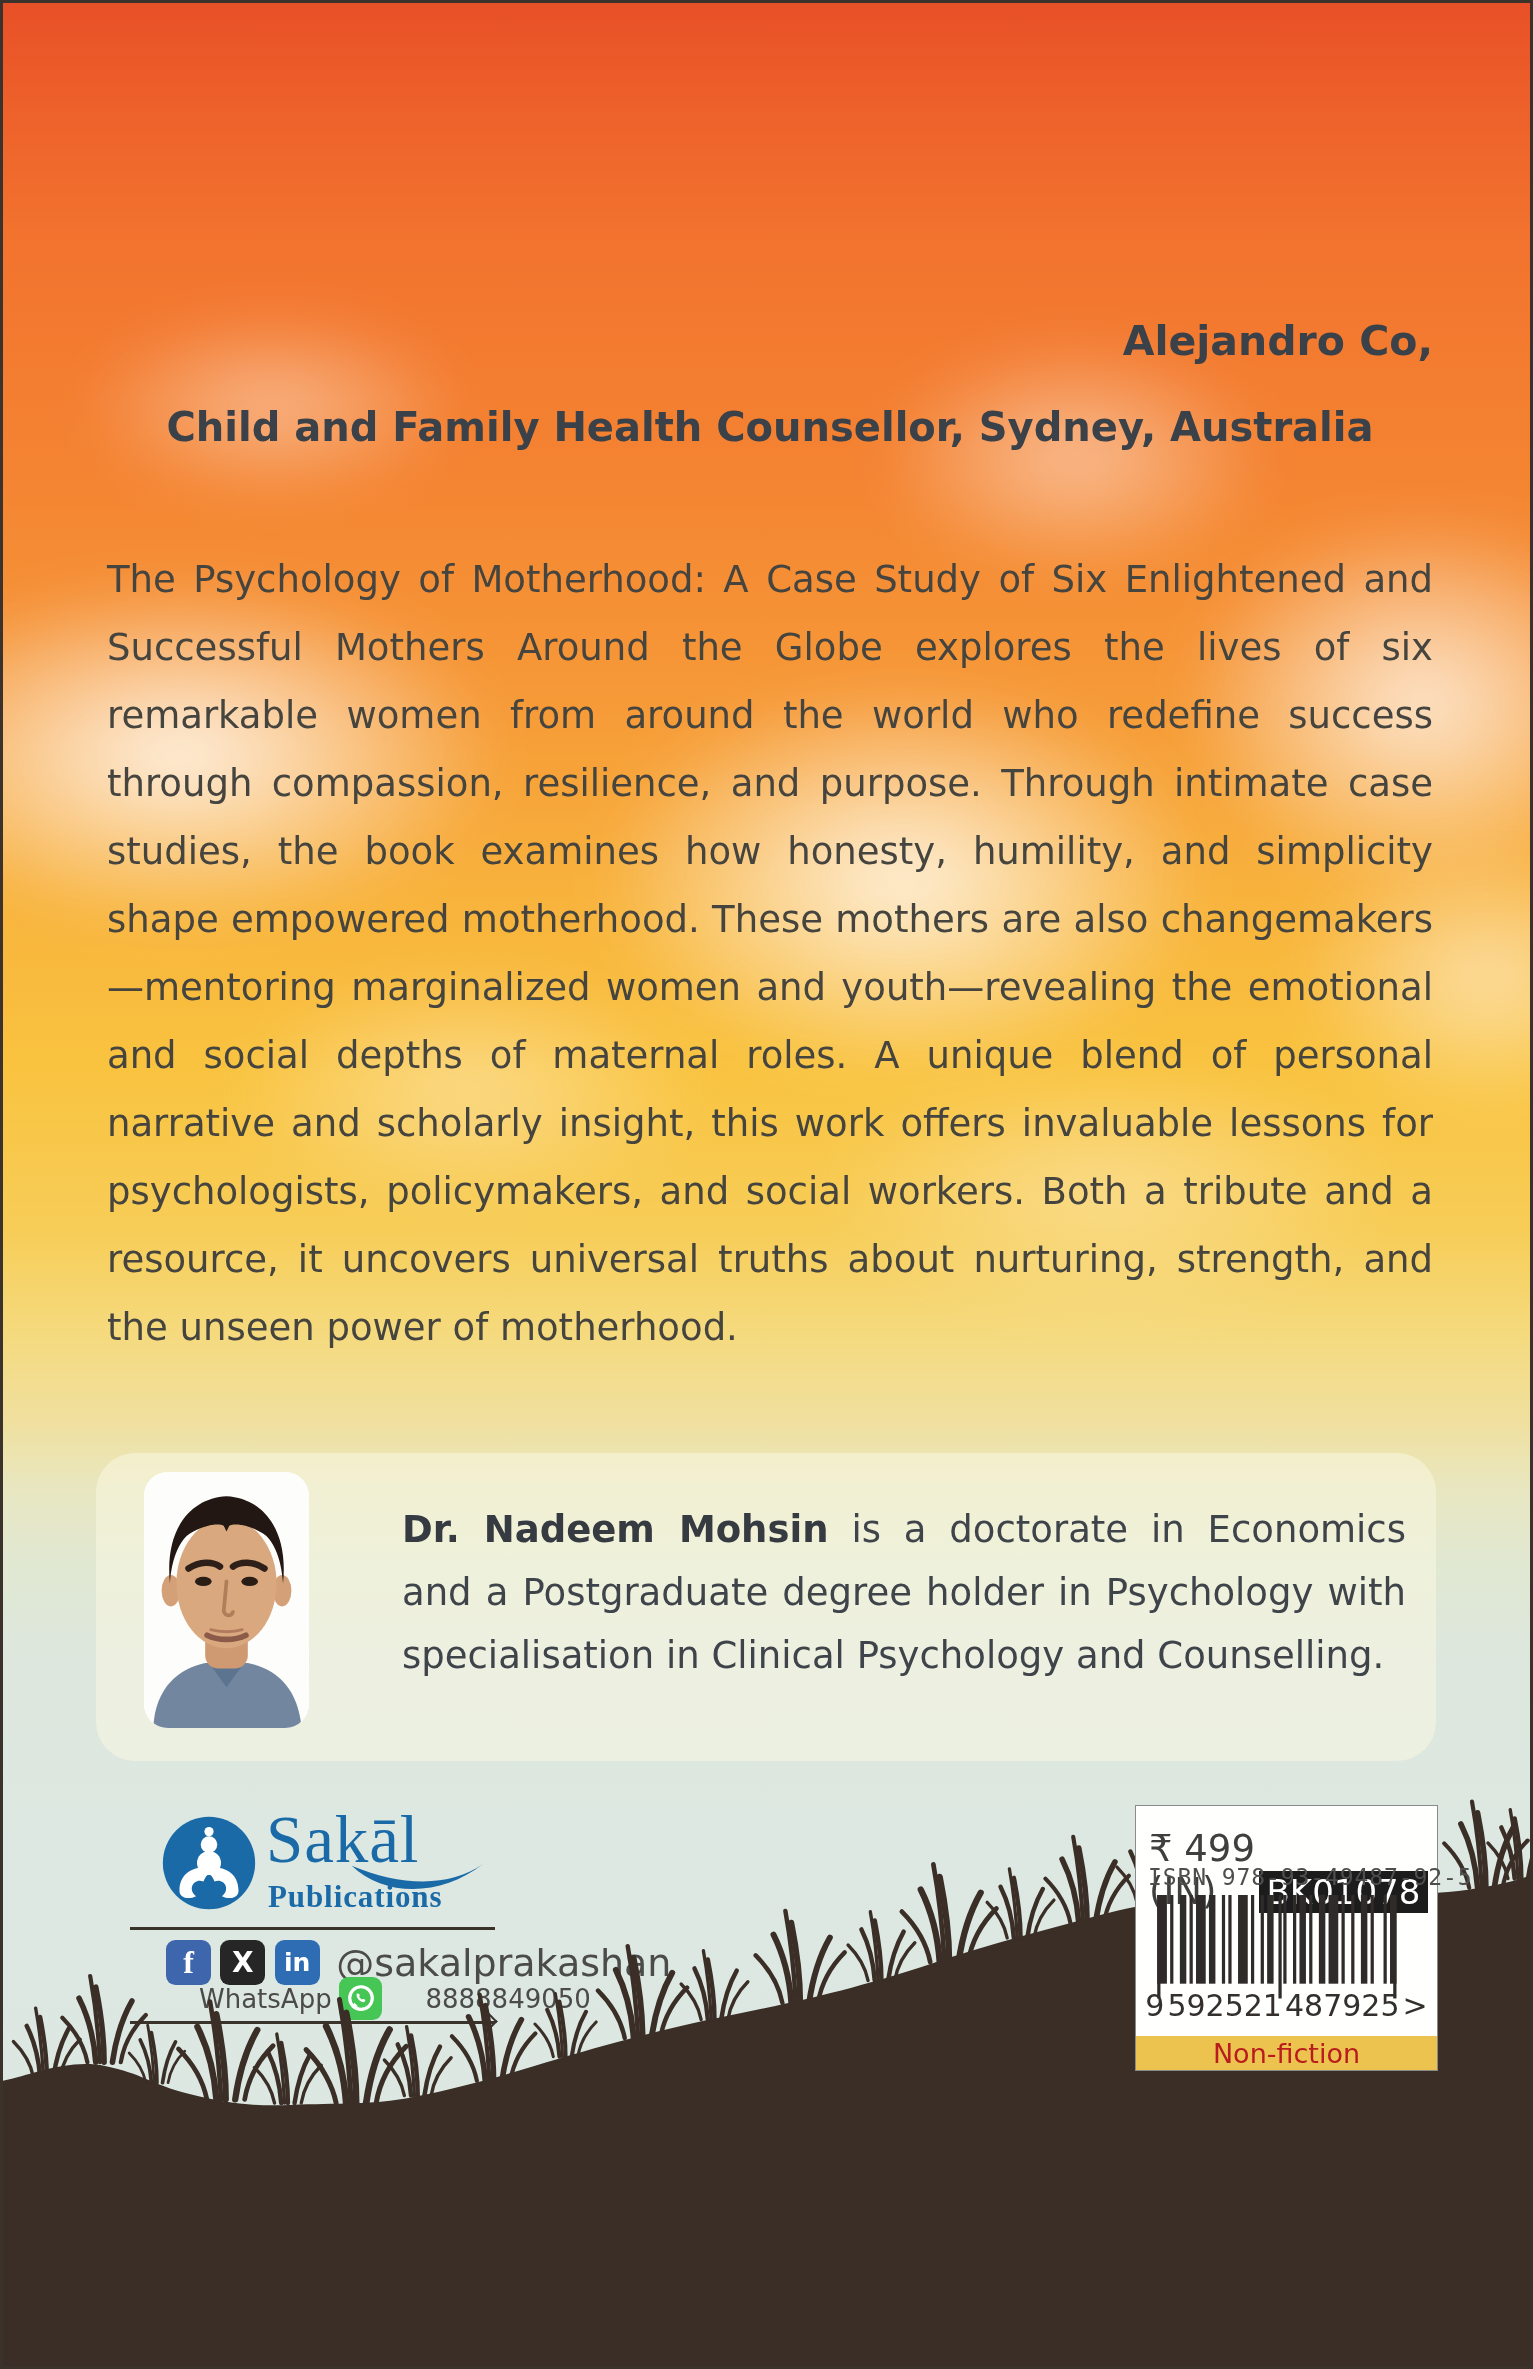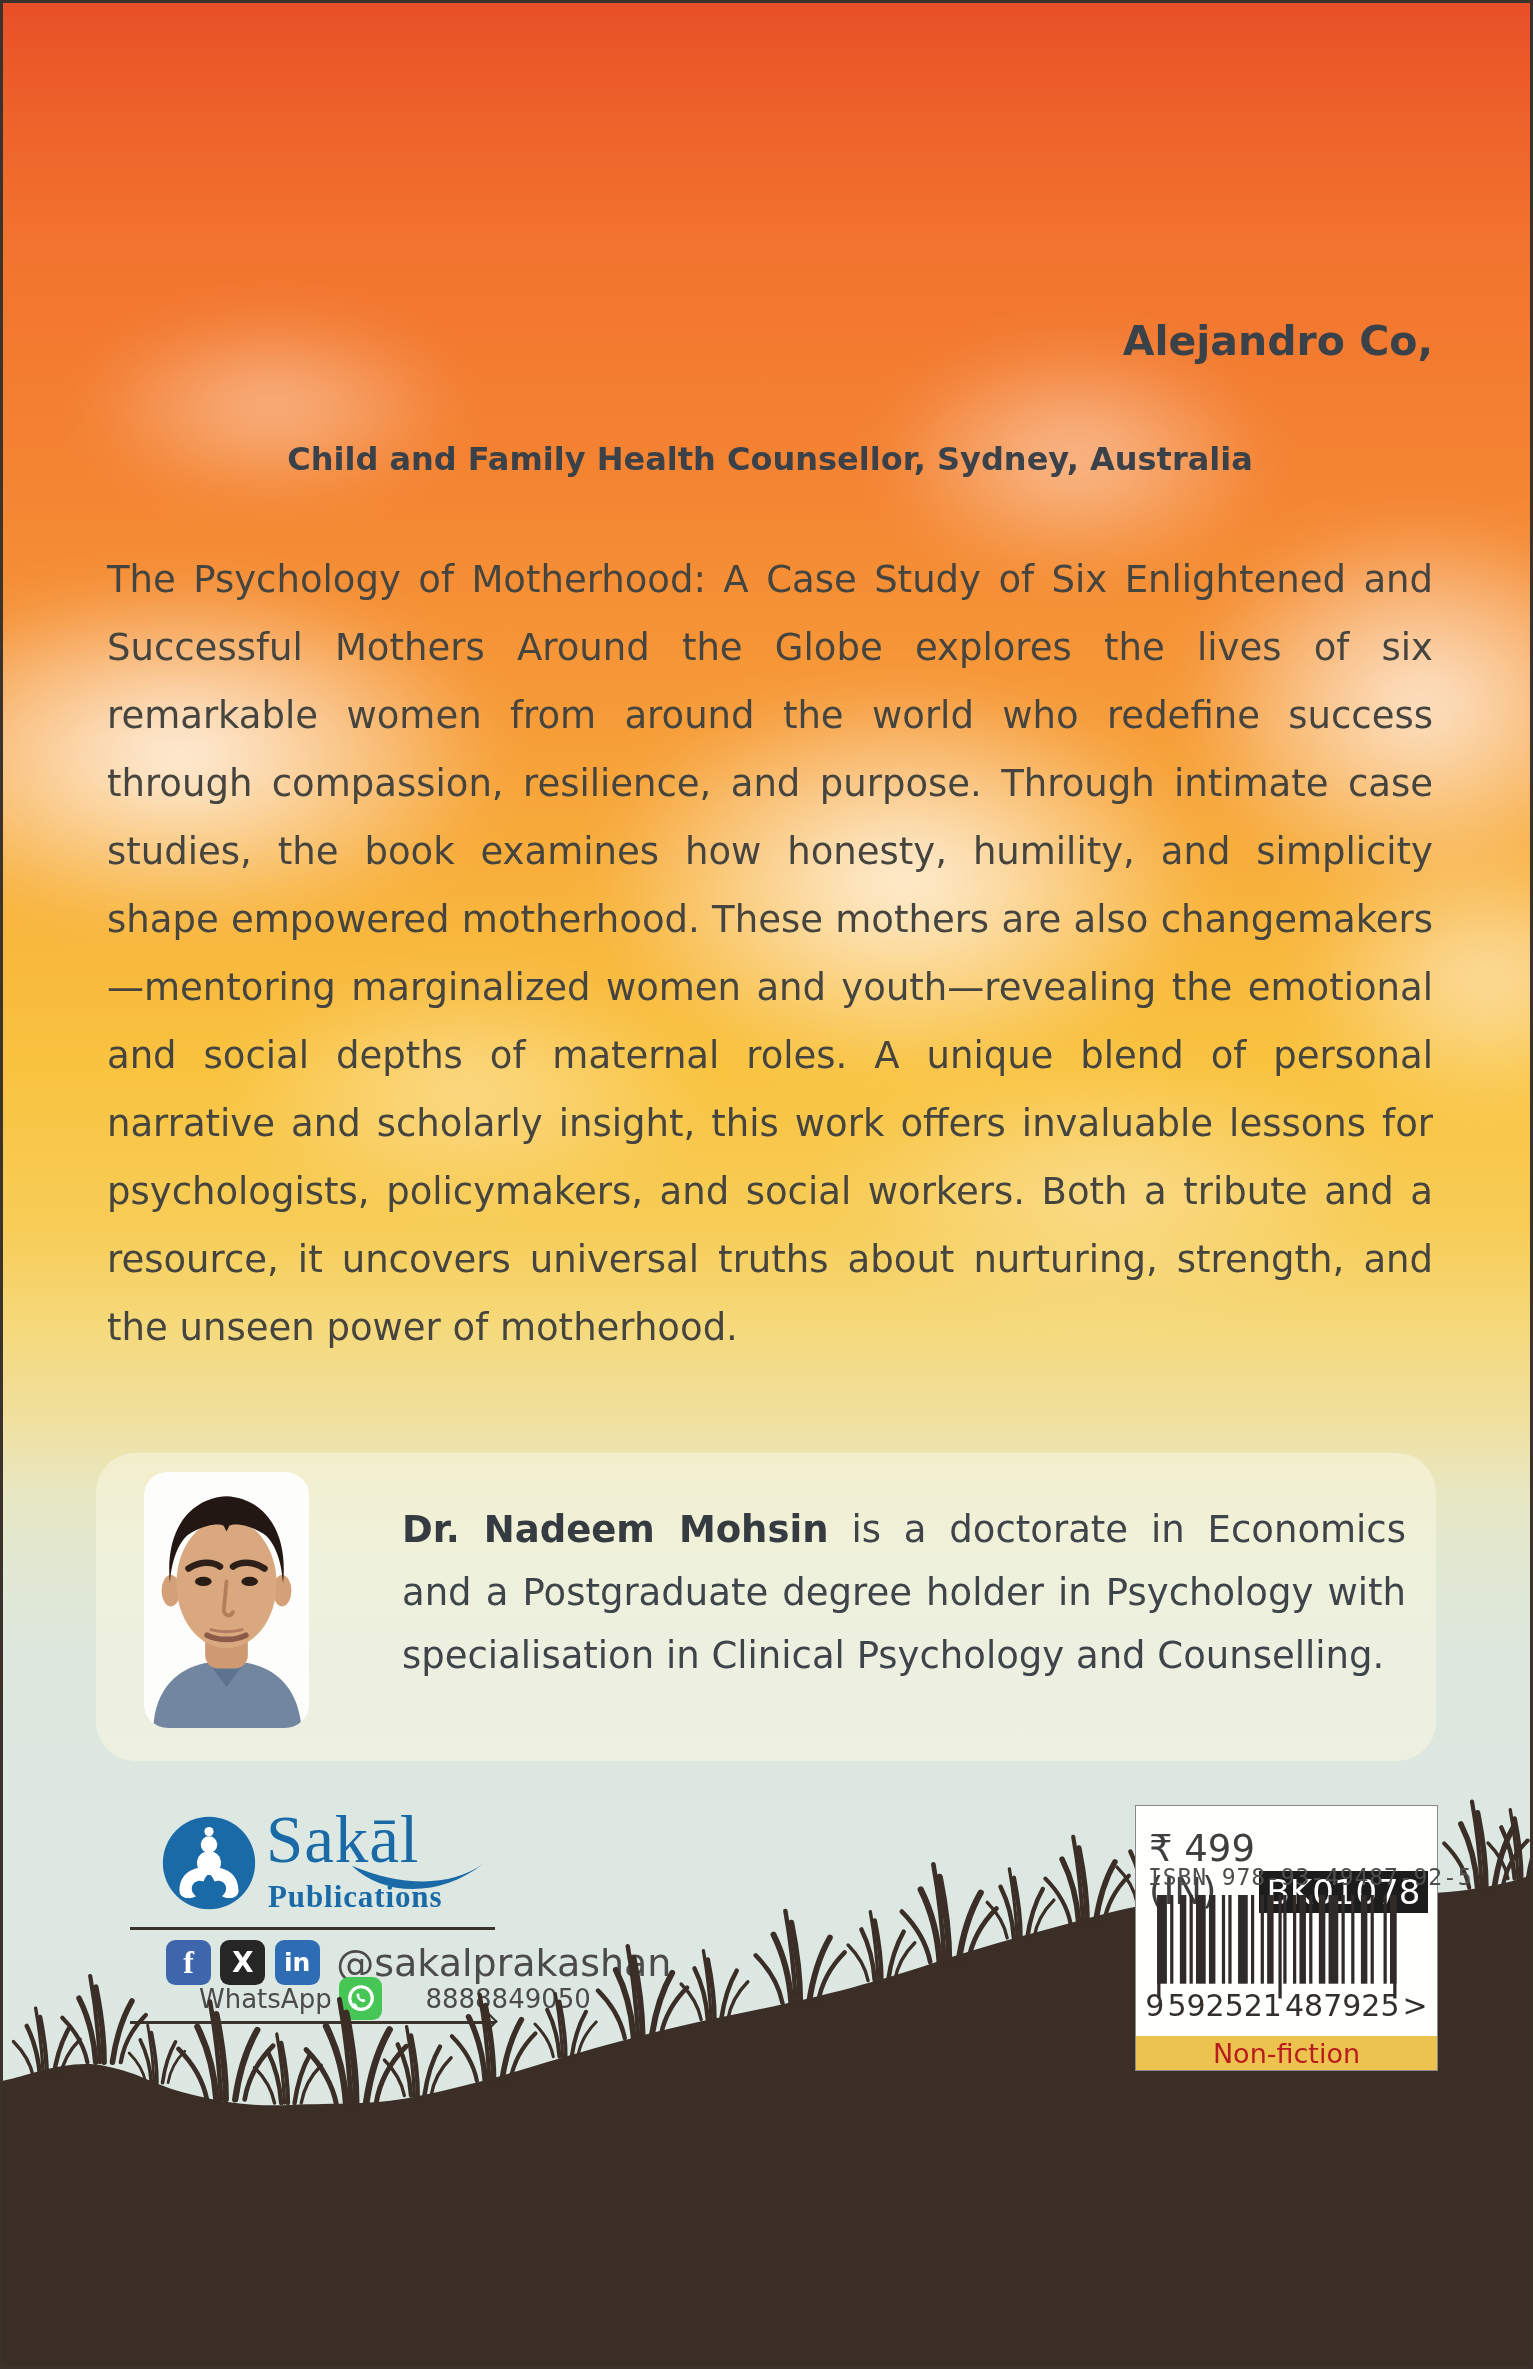--- a/index.html
+++ b/index.html
@@ -21,21 +21,21 @@
     position:absolute;left:104px;top:93px;width:1326px;
     font-size:39px;font-weight:bold;color:#3b4149;line-height:72px;
     text-align:justify;letter-spacing:0.5px;
   }
   .attr-name{
     position:absolute;left:104px;top:314px;width:1326px;
     font-size:41px;font-weight:bold;color:#3b4149;text-align:right;
   }
   .attr-title{
     position:absolute;left:104px;top:401px;width:1326px;
-    font-size:32px;font-weight:bold;color:#3b4149;text-align:center;margin-top:36px;
+    font-size:40px;font-weight:bold;color:#3b4149;text-align:center;
   }
   .synopsis{
     position:absolute;left:104px;top:543px;width:1326px;
     font-size:37px;color:#45443e;line-height:68px;text-align:justify;
   }
   .bio-box{
     position:absolute;left:93px;top:1450px;width:1340px;height:308px;
     background:rgba(250,247,226,.55);border-radius:39px;
   }
   .bio-photo{

